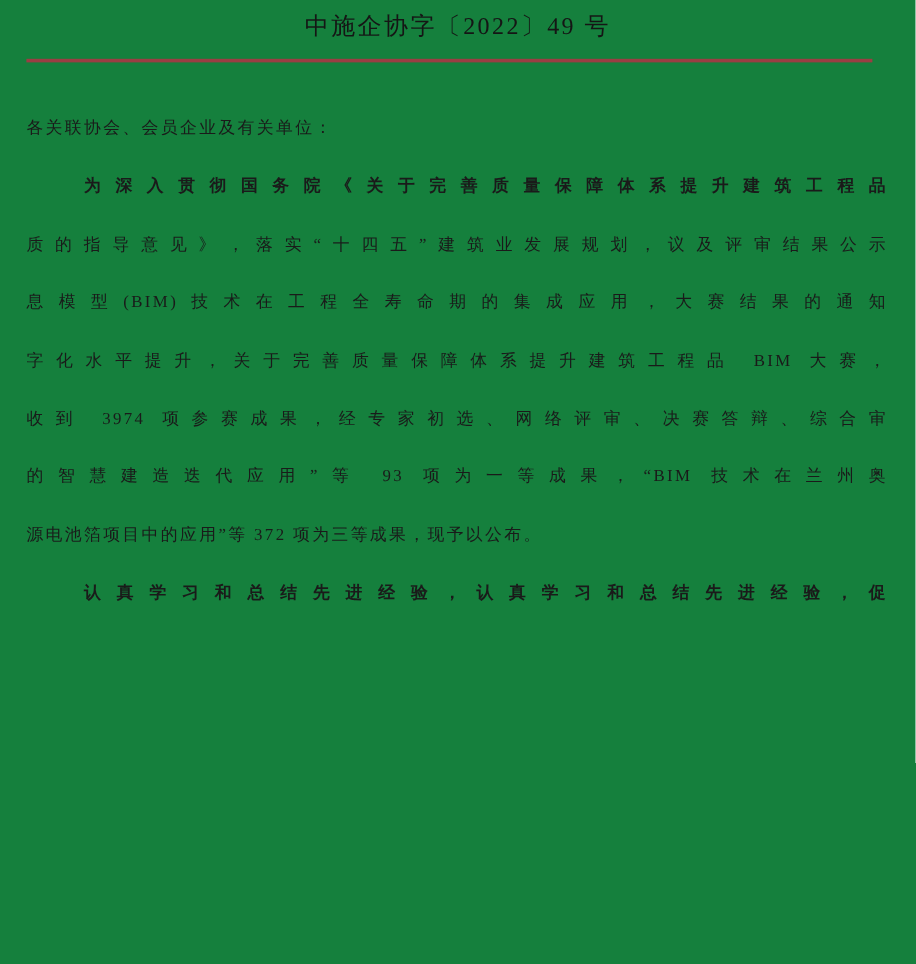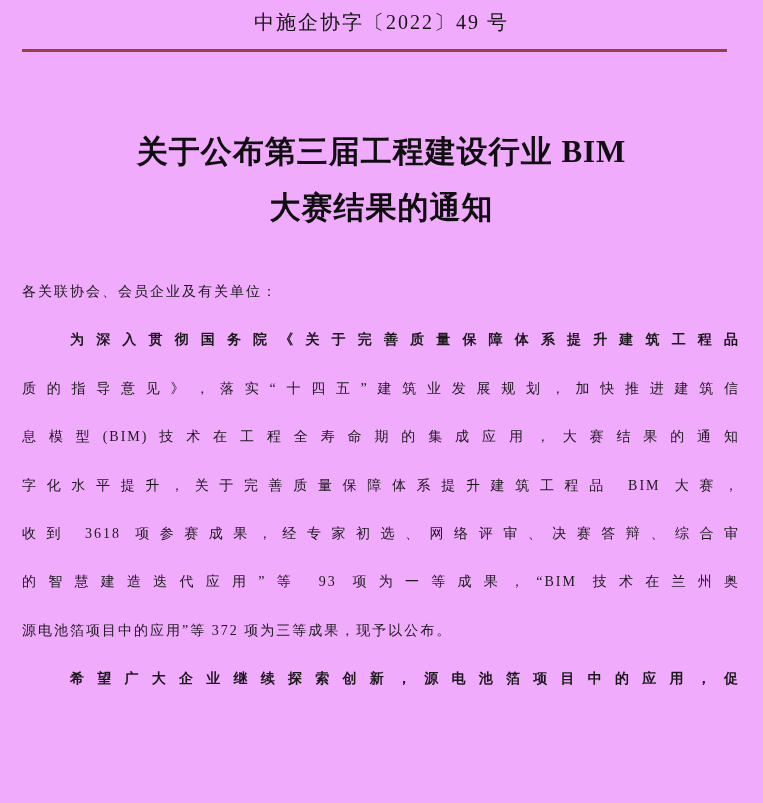--- a/index.html
+++ b/index.html
@@ -48,36 +48,32 @@
   .body-line {
     text-align: justify;
     white-space: nowrap;
   }
   .jfull { text-align-last: justify; }
   .indent { text-indent: 48px; font-weight: bold; }
 </style>
 </head>
 <body>
 
-<div class="page" style="background: #f0abfc;">
+<div class="page" style="background: #15803d;">
 
   <div class="doc-number">中施企协字〔2022〕49 号</div>
 
   <div class="red-rule"></div>
 
-  <div class="title-block">
-    <div>关于公布第三届工程建设行业 BIM</div>
-    <div>大赛结果的通知</div>
-  </div>
 
   <div class="body-block">
     <div class="body-line">各关联协会、会员企业及有关单位：</div>
     <div class="body-line indent jfull">为深入贯彻国务院《关于完善质量保障体系提升建筑工程品</div>
-    <div class="body-line jfull">质的指导意见》，落实“十四五”建筑业发展规划，加快推进建筑信</div>
+    <div class="body-line jfull">质的指导意见》，落实“十四五”建筑业发展规划，议及评审结果公示</div>
     <div class="body-line jfull">息模型(BIM)技术在工程全寿命期的集成应用，大赛结果的通知</div>
     <div class="body-line jfull">字化水平提升，关于完善质量保障体系提升建筑工程品 BIM 大赛，</div>
-    <div class="body-line jfull">收到 3618 项参赛成果，经专家初选、网络评审、决赛答辩、综合审</div>
+    <div class="body-line jfull">收到 3974 项参赛成果，经专家初选、网络评审、决赛答辩、综合审</div>
     <div class="body-line jfull">的智慧建造迭代应用”等 93 项为一等成果，“BIM 技术在兰州奥</div>
     <div class="body-line">源电池箔项目中的应用”等 372 项为三等成果，现予以公布。</div>
-    <div class="body-line indent jfull">希望广大企业继续探索创新，源电池箔项目中的应用，促</div>
+    <div class="body-line indent jfull">认真学习和总结先进经验，认真学习和总结先进经验，促</div>
   </div>
 
 </div>
 
 </body></html>

